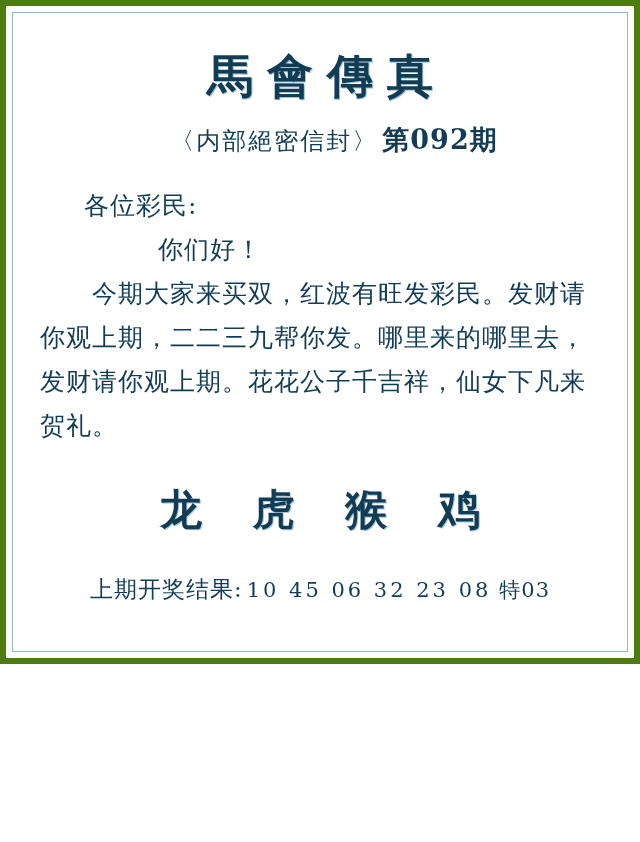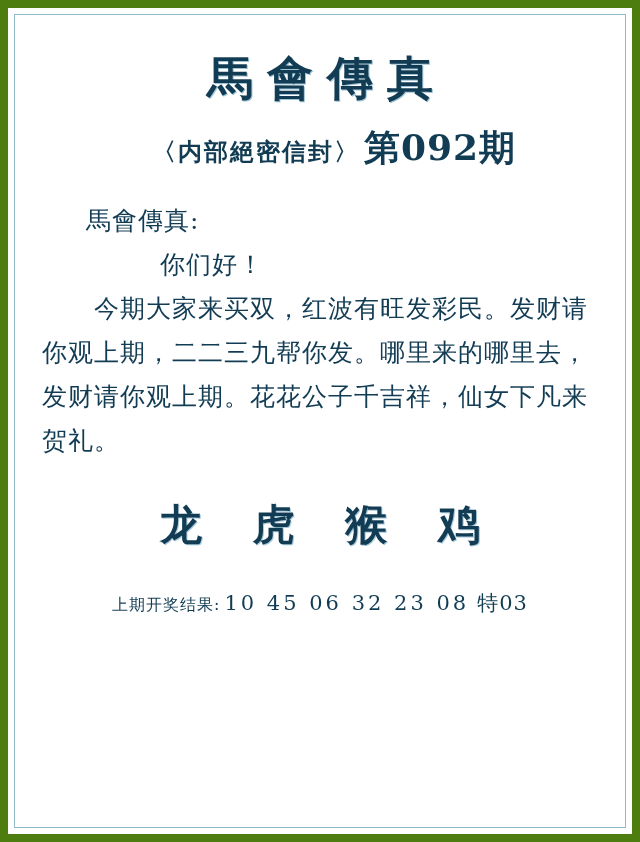--- a/index.html
+++ b/index.html
@@ -9,24 +9,24 @@
   }
   body {
     width: 640px;
     height: 842px;
     font-family: "Liberation Serif", serif;
     overflow: hidden;
   }
   .page {
     position: relative;
     width: 640px;
-    height: 842px;
+    height: 664px;
     box-sizing: border-box;
     background: #ffffff;
-    border: 8px solid #4d7c0f;
+    border: 6px solid #4d7c0f;
     overflow: hidden;
   }
   .inner-rule {
     position: absolute;
     left: 6px;
     top: 6px;
     right: 6px;
     bottom: 6px;
     border: 1px solid #8fb8c9;
     pointer-events: none;
@@ -50,25 +50,25 @@
 
   .subtitle-row {
     text-align: center;
     margin-top: 14px;
     color: #123c54;
     font-family: "DejaVu Serif", "Liberation Serif", serif;
   }
   .subtitle-seal {
     font-size: 24px;
     letter-spacing: 2px;
-    font-weight: bold;
+    font-weight: normal;
     margin-left: 28px;
   }
   .subtitle-issue {
-    font-size: 36px;
+    font-size: 27px;
     font-weight: bold;
     letter-spacing: 1px;
     margin-left: 4px;
   }
 
   .dedication {
     text-align: center;
     margin-top: 12px;
     font-size: 17px;
     color: #1d5d7c;
@@ -107,21 +107,21 @@
   }
 
   .results {
     margin-top: 36px;
     text-align: center;
     color: #123c54;
     font-family: "DejaVu Serif", "Liberation Serif", serif;
     font-size: 21px;
   }
   .results .label {
-    font-size: 16px;
+    font-size: 23px;
     letter-spacing: 1px;
   }
   .results .nums {
     letter-spacing: 3px;
     margin-left: 4px;
     margin-top: 16px;
   }
   .results .special {
     margin-left: 8px;
     letter-spacing: 1px;
@@ -136,21 +136,21 @@
   <div class="content">
 
     <div class="title">馬會傳真</div>
 
     <div class="subtitle-row">
       <span class="subtitle-seal">〈内部絕密信封〉</span><span class="subtitle-issue">第092期</span>
     </div>
 
 
     <div class="body-text">
-      <div class="p-salutation">馬會傳真:</div>
+      <div class="p-salutation">各位彩民:</div>
       <div class="p-greeting">你们好！</div>
       <div class="p-indent">今期大家来买双，红波有旺发彩民。发财请你观上期，二二三九帮你发。哪里来的哪里去，发财请你观上期。花花公子千吉祥，仙女下凡来贺礼。</div>
     </div>
 
     <div class="lucky">龙 虎 猴 鸡</div>
 
     <div class="results">
       <span class="label">上期开奖结果:</span><span class="nums">10 45 06 32 23 08</span><span class="special">特03</span>
     </div>
 

